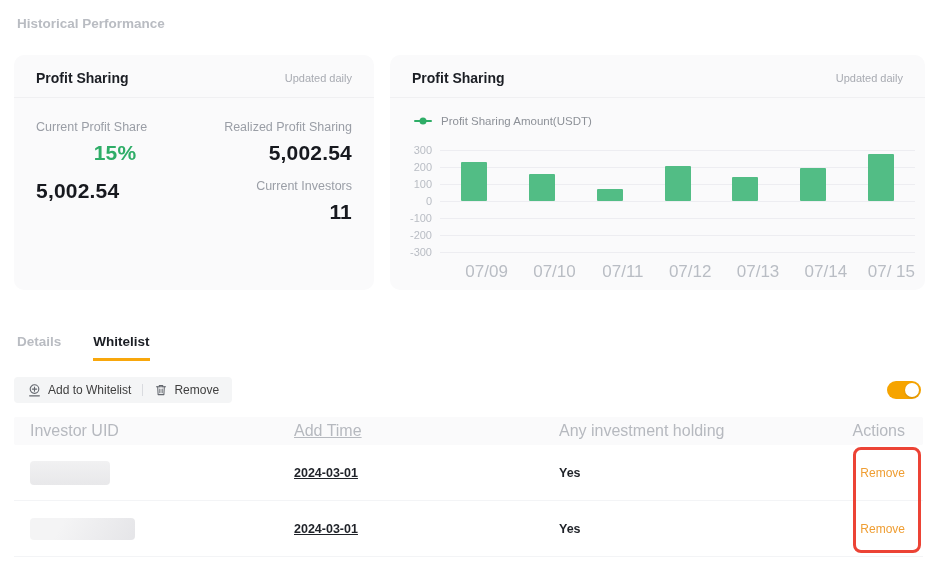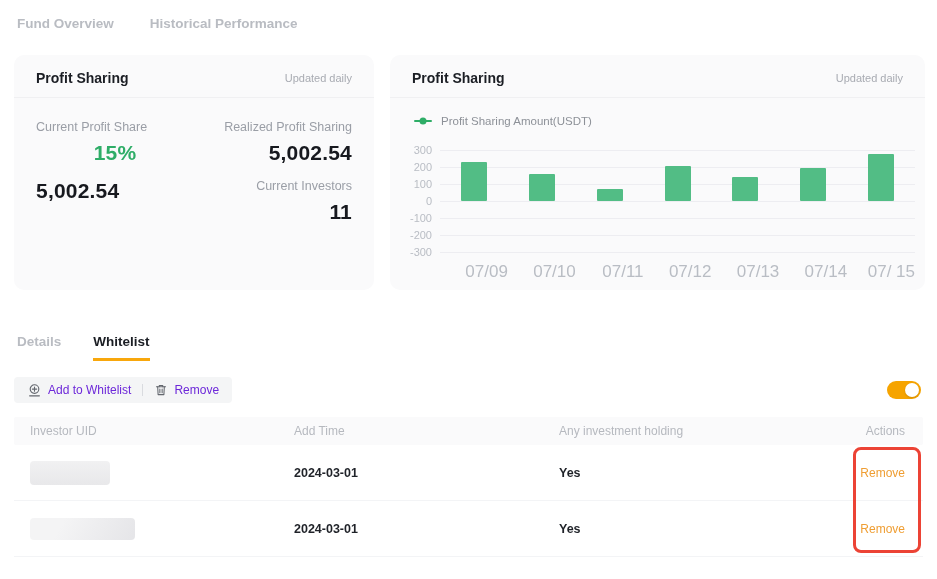--- a/index.html
+++ b/index.html
@@ -58,49 +58,48 @@
   .section-tabs { display: flex; gap: 32px; margin: 44px 0 0 17px; }
   .section-tab {
     font-size: 13.5px; font-weight: bold; color: #b9bcc2;
     padding-bottom: 9px; border-bottom: 3px solid transparent; cursor: pointer;
   }
   .section-tab.active { color: #1b1e24; border-bottom-color: #f8a70c; }
 
   
   .toolbar { display: flex; justify-content: space-between; align-items: center; margin: 16px 16px 0 14px; }
   .btn-group { display: flex; align-items: center; background: #f4f5f6; border-radius: 4px; height: 26px; padding: 0 2px; }
-  .tool-btn { display: flex; align-items: center; gap: 6px; font-size: 12px; color: #6d28d9; padding: 0 11px; cursor: pointer; }
+  .tool-btn { display: flex; align-items: center; gap: 6px; font-size: 12px; color: #404040; padding: 0 11px; cursor: pointer; }
   .tool-btn svg { display: block; }
   .vdivider { width: 1px; height: 12px; background: #d9dbdf; }
   .toggle { width: 34px; height: 18px; border-radius: 9px; background: #f6a400; position: relative; cursor: pointer; }
   .toggle .knob { position: absolute; right: 2px; top: 2px; width: 14px; height: 14px; border-radius: 50%; background: #fff; box-shadow: 0 1px 2px rgba(0,0,0,.15); }
 
   
   .table { margin: 14px 14px 0; position: relative; }
   .thead { display: flex; align-items: center; background: #fafafb; height: 28px; border-radius: 2px; }
-  .th { font-size: 12px; color: #b6b9bf; }
+  .th { font-size: 16px; color: #b6b9bf; }
   .col1 { flex: 0 0 280px; padding-left: 16px; }
-  .col2 { flex: 0 0 265px; }
+  .col2 { flex: 0 0 265px; text-decoration: underline; }
   .col3 { flex: 1; }
   .col4 { flex: 0 0 90px; text-align: right; padding-right: 18px; }
   .trow { display: flex; align-items: center; height: 56px; border-bottom: 1px solid #f3f4f6; }
   .td { font-size: 12.5px; font-weight: bold; color: #1f2228; }
   .redacted { height: 24px; width: 80px; border-radius: 4px; background: linear-gradient(180deg,#f1f1f2,#e8e8ea); }
   .redacted.r2 { width: 105px; height: 22px; background: linear-gradient(120deg,#f4f4f5 30%,#e5e5e8); }
   .action-link { font-size: 12px; font-weight: normal; color: #ef9e33; cursor: pointer; }
   .highlight-box {
     position: absolute; top: 30px; right: 2px; width: 68px; height: 106px;
     border: 3px solid #ec4335; border-radius: 8px; pointer-events: none;
   }
 </style>
 </head>
 <body>
 
 <div class="top-tabs">
-  <div class="top-tab">Fund Overview</div>
   <div class="top-tab">Historical Performance</div>
 </div>
 
 <div class="cards">
 
   <div class="card left">
     <div class="card-header">
       <div class="card-title">Profit Sharing</div>
       <div class="updated">Updated daily</div>
     </div>

